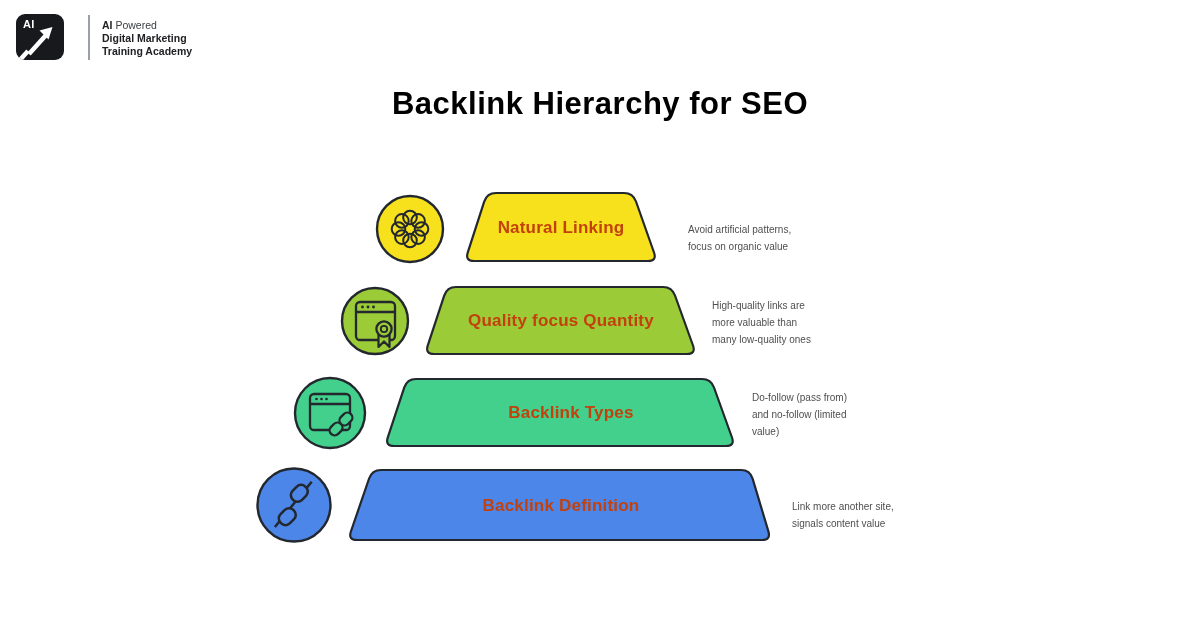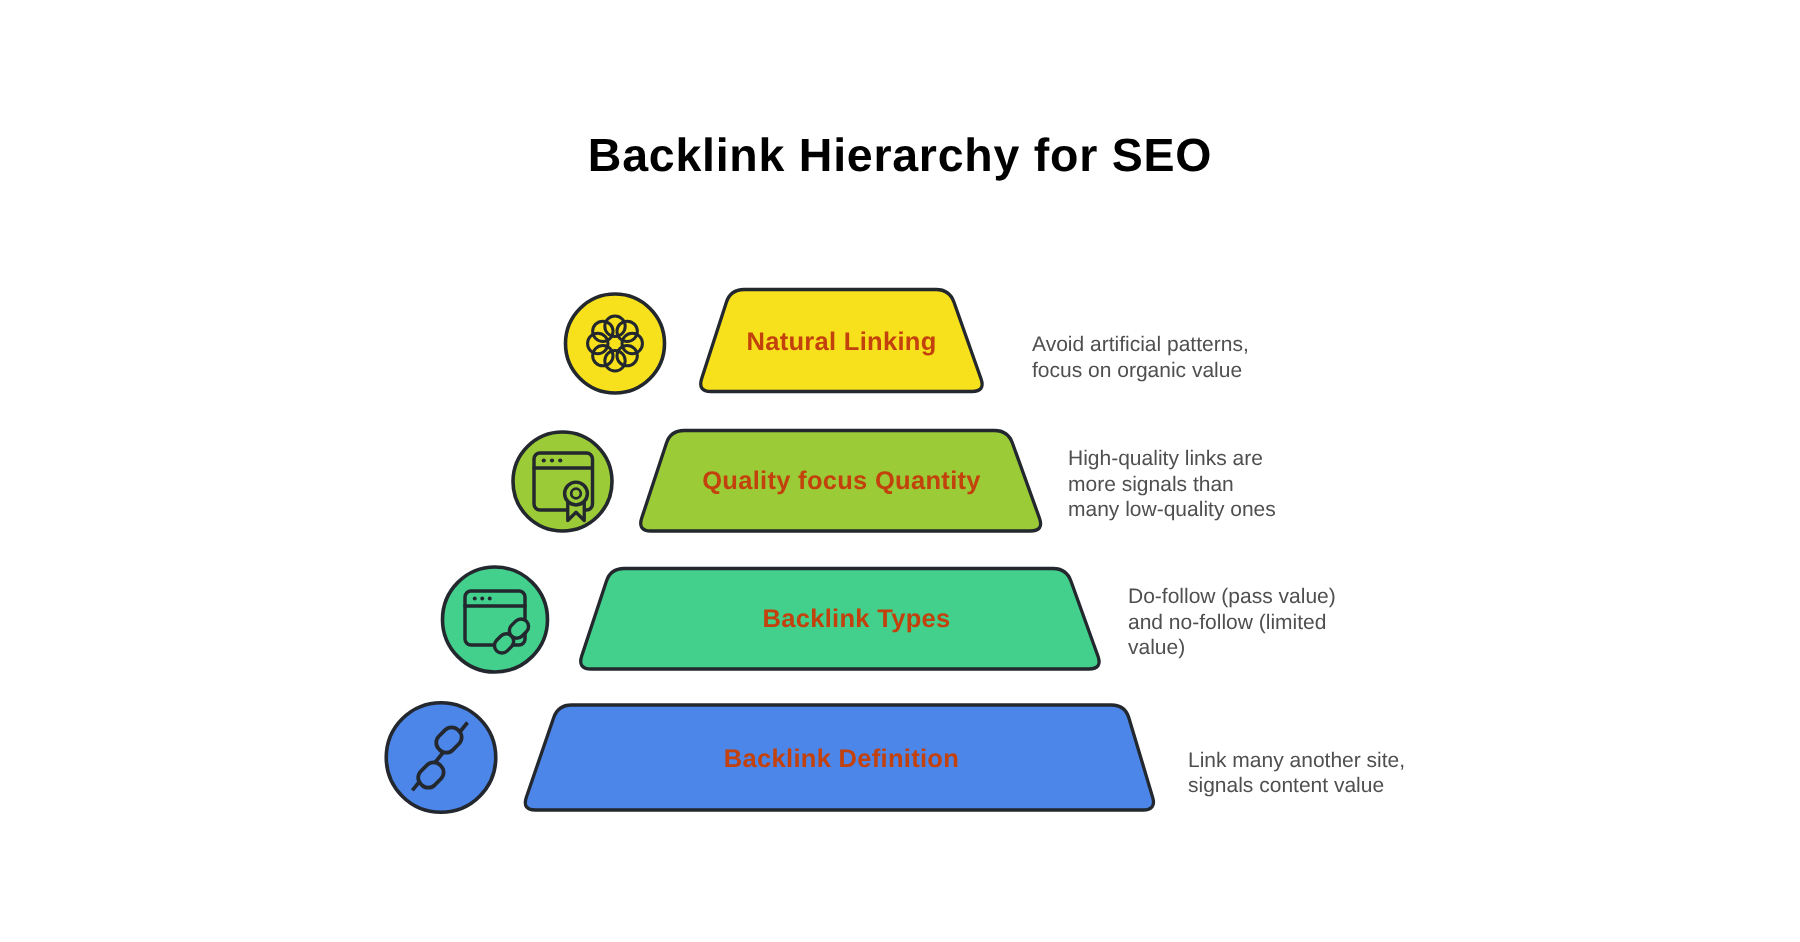--- a/index.html
+++ b/index.html
@@ -39,21 +39,21 @@
     position: absolute; width: 320px; text-align: center;
     font-size: 17px; font-weight: 700; color: #c2410c; letter-spacing: .2px;
   }
   .lv1 { left: 401px; top: 218px; }
   .lv2 { left: 401px; top: 311px; }
   .lv3 { left: 411px; top: 403px; text-align: center; }
   .lv4 { left: 401px; top: 496px; }
 
   
   .desc {
-    position: absolute; font-size: 14px; line-height: 17px; color: #4f4f4f;
+    position: absolute; font-size: 10px; line-height: 17px; color: #4f4f4f;
     text-align: left; white-space: nowrap;
   }
   .d1 { left: 688px; top: 221px; }
   .d2 { left: 712px; top: 297px; }
   .d3 { left: 752px; top: 389px; }
   .d4 { left: 792px; top: 498px; }
 </style>
 </head>
 <body>
 
@@ -123,40 +123,56 @@
     <g>
       <circle cx="294" cy="505" r="36.5" stroke="#23272e" stroke-width="2.4" fill="#4c86e8"></circle>
       <g transform="translate(294,505) rotate(-45)" stroke="#23272e" stroke-width="2.5">
         <line x1="-29" y1="2" x2="29" y2="-4"></line>
         <rect x="-22" y="-3" width="18" height="13" rx="6" fill="#4c86e8"></rect>
         <rect x="3" y="-11" width="18" height="13" rx="6" fill="#4c86e8"></rect>
       </g>
     </g>
   </svg>
 
+  <div class="logo">
+    <div class="logo-badge">
+      <span class="ai-text">AI</span>
+      <svg width="48" height="46" viewBox="0 0 48 46">
+        <line x1="13" y1="40" x2="31" y2="20" stroke="#ffffff" stroke-width="4.5"></line>
+        <polygon points="36.5,13 23.5,16.5 32.5,25.5" fill="#ffffff"></polygon>
+        <line x1="3" y1="47" x2="12" y2="37" stroke="#ffffff" stroke-width="4.5"></line>
+      </svg>
+    </div>
+    <div class="logo-divider"></div>
+    <div class="logo-text">
+      <div><span class="b">AI</span> <span class="r">Powered</span></div>
+      <div class="b">Digital Marketing</div>
+      <div class="b">Training Academy</div>
+    </div>
+  </div>
 
   <div class="title">Backlink Hierarchy for SEO</div>
 
   <div class="level-label lv1">Natural Linking</div>
   <div class="level-label lv2">Quality focus Quantity</div>
   <div class="level-label lv3">Backlink Types</div>
   <div class="level-label lv4">Backlink Definition</div>
 
   <div class="desc d1">
     <div>Avoid artificial patterns,</div>
     <div>focus on organic value</div>
   </div>
   <div class="desc d2">
     <div>High-quality links are</div>
-    <div>more signals than</div>
+    <div>more valuable than</div>
     <div>many low-quality ones</div>
   </div>
   <div class="desc d3">
-    <div>Do-follow (pass value)</div>
+    <div>Do-follow (pass from)</div>
     <div>and no-follow (limited</div>
     <div>value)</div>
   </div>
   <div class="desc d4">
-    <div>Link many another site,</div>
+    <div>Link more another site,</div>
     <div>signals content value</div>
   </div>
 
 </div>
 
 </body></html>

